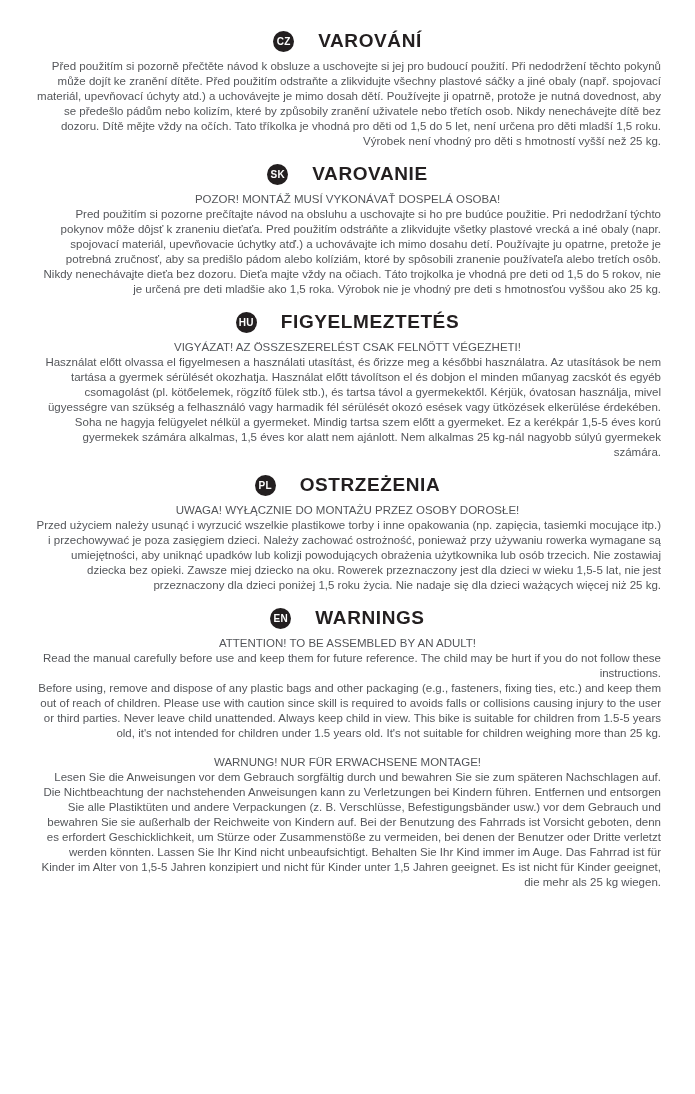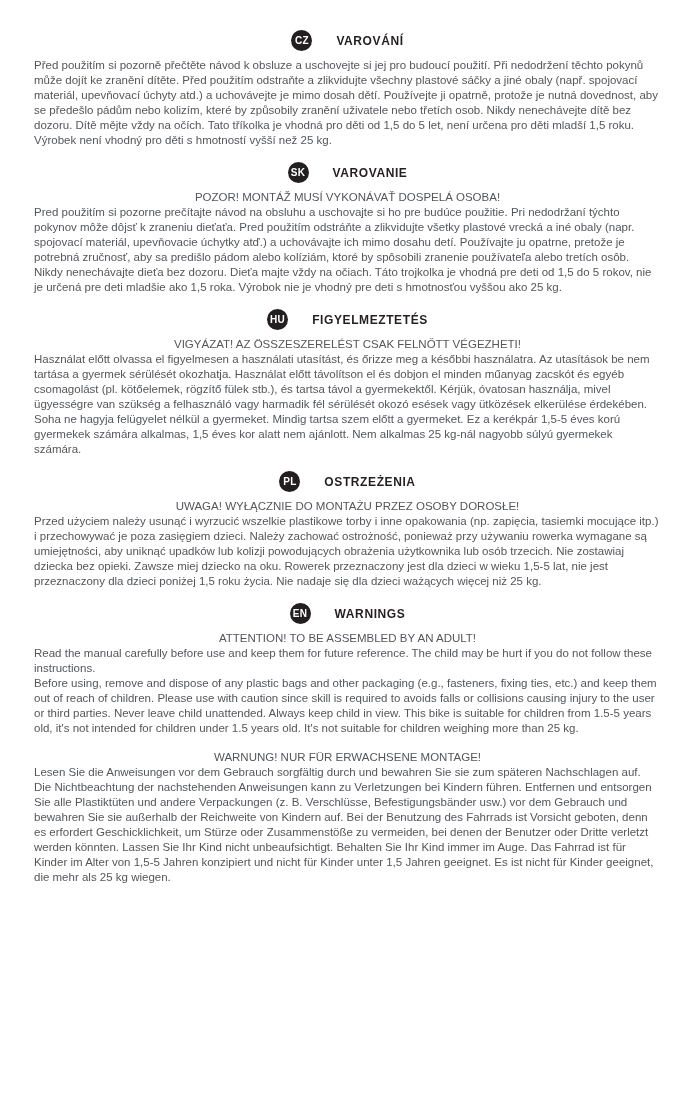--- a/index.html
+++ b/index.html
@@ -37,35 +37,35 @@
     height: 21px;
     border-radius: 50%;
     background: #231f20;
     color: #ffffff;
     font-size: 10px;
     font-weight: bold;
     letter-spacing: 0.3px;
     flex: 0 0 auto;
   }
   .section-heading {
-    font-size: 12px;
+    font-size: 19px;
     font-weight: bold;
     color: #231f20;
     letter-spacing: 0.6px;
     text-transform: uppercase;
   }
   .section-title {
     text-align: center;
     font-size: 11.5px;
     line-height: 15px;
     color: #54565a;
     margin: 0 0 0 0;
   }
   .section-body p {
-    text-align: left;
+    text-align: right;
     font-size: 11.5px;
     line-height: 15px;
     color: #54565a;
     margin: 0;
     padding: 0 8px;
   }
 </style>
 </head>
 <body>
 

